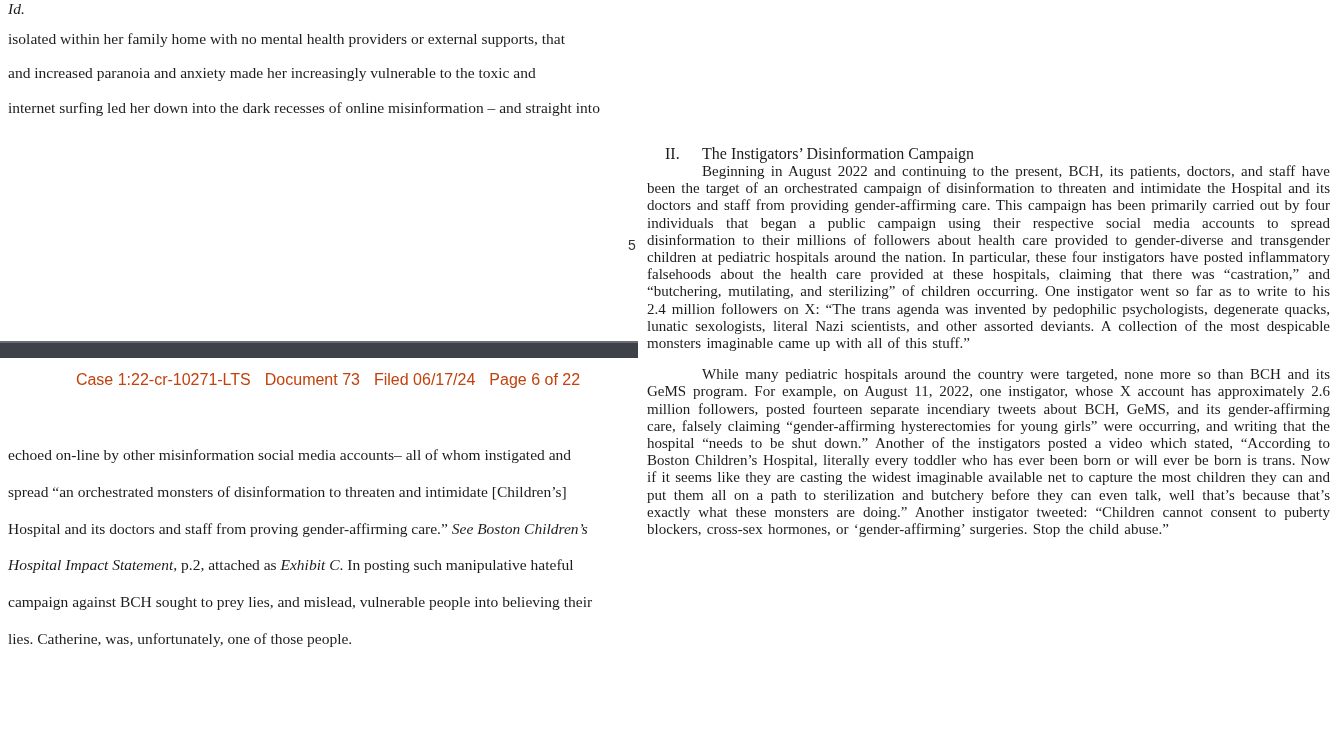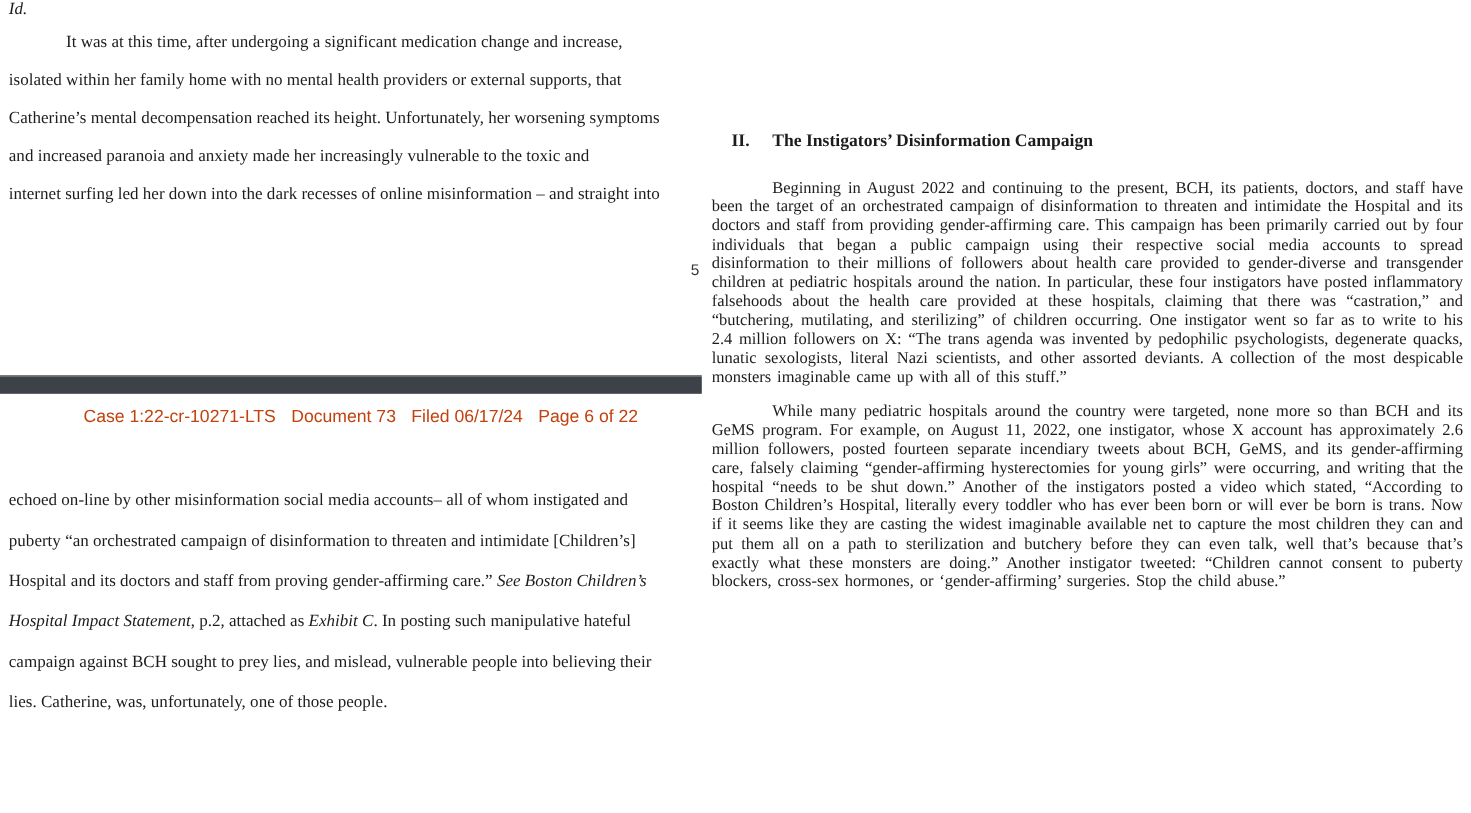--- a/index.html
+++ b/index.html
@@ -80,24 +80,24 @@
     line-height: 0;
   }
   
   .pane-right {
     position: absolute;
     left: 647px; top: 0;
     width: 690px; height: 739px;
   }
   .sec-heading {
     position: absolute;
-    left: 0; top: 120px;
+    left: 0; top: 145px;
     width: 683px;
     font-size: 16px;
-    font-weight: bold;
+    font-weight: normal;
     white-space: nowrap;
   }
   .sec-heading .hnum {
     display: inline-block;
     margin-left: 18px;
     width: 37px;
   }
   .paras {
     position: absolute;
     left: 0; top: 163px;
@@ -112,38 +112,36 @@
     word-spacing: 1.5px;
   }
 </style>
 </head>
 <body>
 
 <div class="pane-left">
 
   <div class="p5block">
     <div class="id-line">Id.</div>
-    <div class="line indent">It was at this time, after undergoing a significant medication change and increase,</div>
     <div class="line">isolated within her family home with no mental health providers or external supports, that</div>
-    <div class="line">Catherine’s mental decompensation reached its height. Unfortunately, her worsening symptoms</div>
     <div class="line">and increased paranoia and anxiety made her increasingly vulnerable to the toxic and</div>
     <div class="line">internet surfing led her down into the dark recesses of online misinformation – and straight into</div>
   </div>
 
   <div class="pagenum">5</div>
 
   <div class="sepbar"></div>
 
   <div class="stamp">
     <span>Case 1:22-cr-10271-LTS</span><span>Document 73</span><span>Filed 06/17/24</span><span>Page 6 of 22</span>
   </div>
 
   <div class="p6block">
     <div class="line">echoed on-line by other misinformation social media accounts– all of whom instigated and</div>
-    <div class="line">puberty “an orchestrated campaign of disinformation to threaten and intimidate [Children’s]</div>
+    <div class="line">spread “an orchestrated monsters of disinformation to threaten and intimidate [Children’s]</div>
     <div class="line"><span>Hospital and its doctors and staff from proving gender-affirming care.” </span><span class="it">See Boston Children’s</span></div>
     <div class="line"><span class="it">Hospital Impact Statement</span><span>, p.2, attached as </span><span class="it">Exhibit C</span><span>. In posting such manipulative hateful</span></div>
     <div class="line">campaign against BCH sought to prey lies, and mislead, vulnerable people into believing their</div>
     <div class="line">lies. Catherine, was, unfortunately, one of those people.</div>
   </div>
 
 </div>
 
 <div class="pane-right">
 

